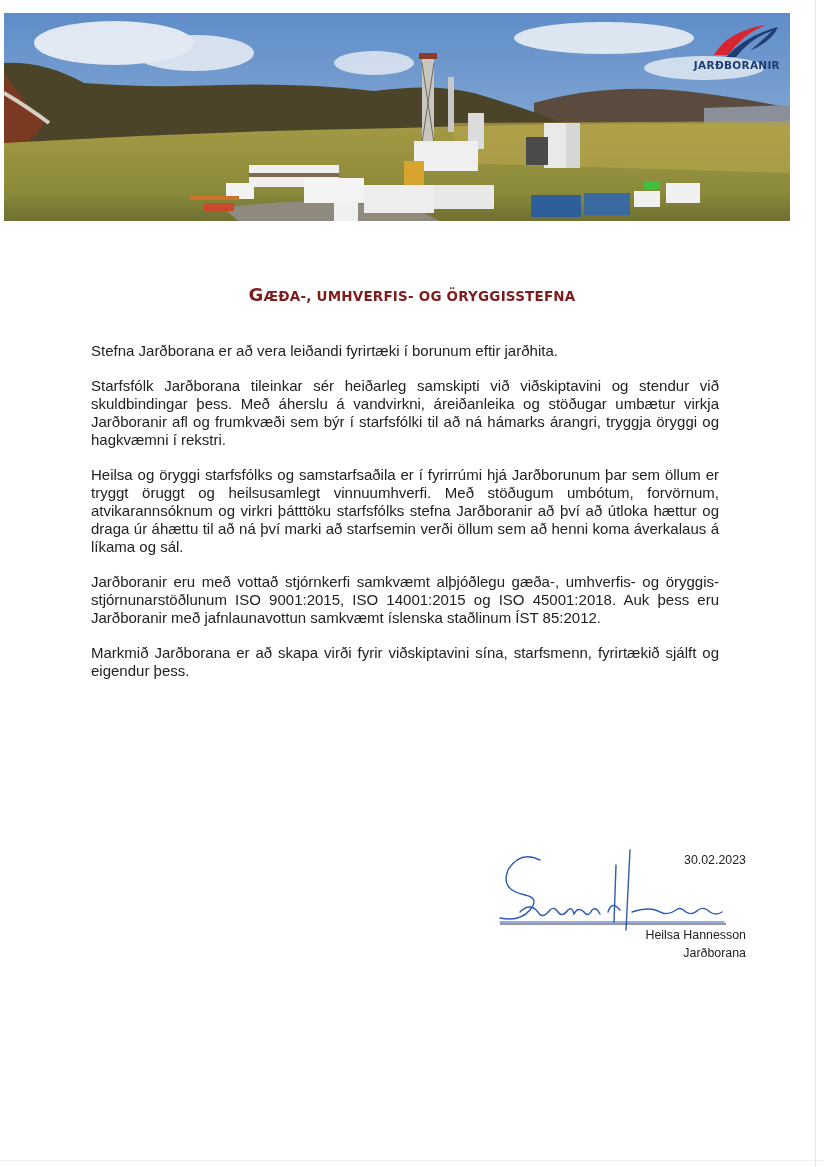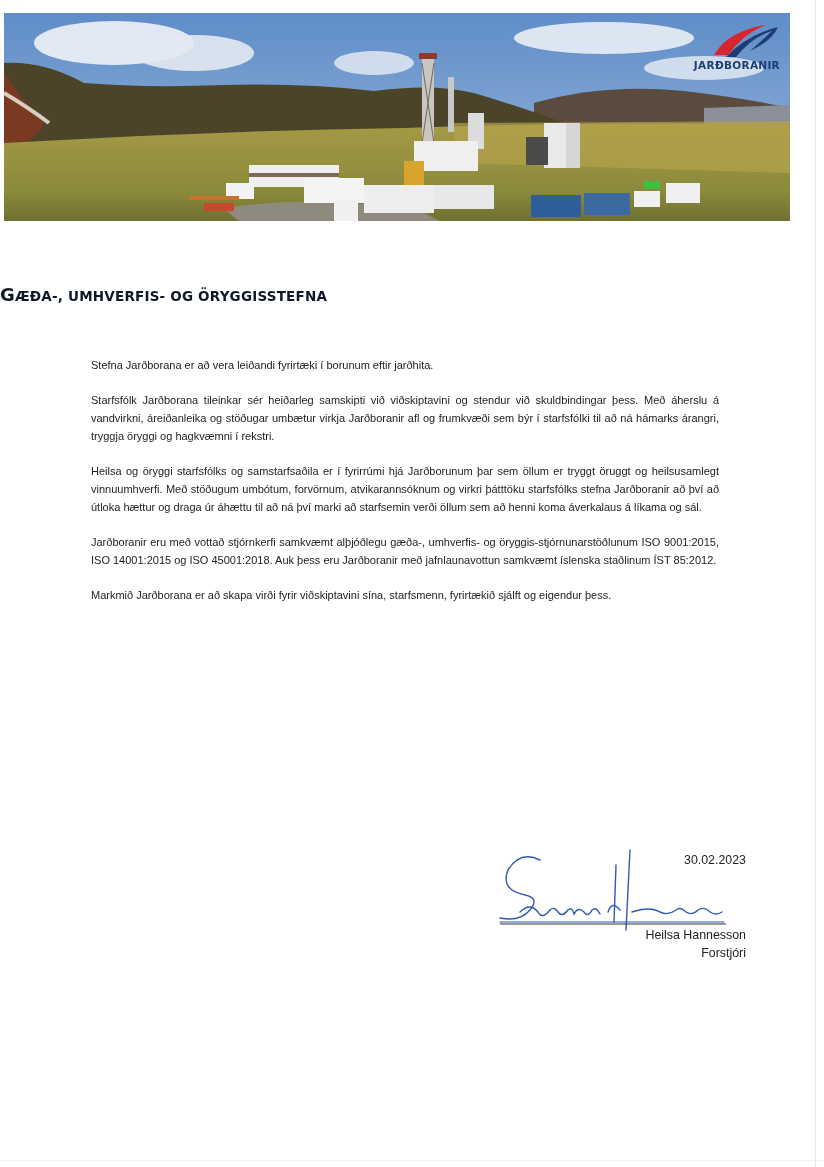--- a/index.html
+++ b/index.html
@@ -20,28 +20,29 @@
     .logo {
       position: absolute; right: 6px; top: 6px; width: 118px; height: 56px;
     }
     .logo-text {
       position: absolute; right: 4px; top: 40px;
       font-family: "DejaVu Sans", sans-serif; font-weight: bold;
       font-size: 10.5px; letter-spacing: 0.3px; color: #1d3d73;
     }
     .title {
       position: absolute; left: 0; width: 824px; top: 284px;
+      text-align: center;
       font-family: "DejaVu Sans", sans-serif; font-weight: bold;
-      color: #0f172a; font-size: 13.5px; letter-spacing: 0.2px;
+      color: #7f1d1d; font-size: 13.5px; letter-spacing: 0.2px;
     }
     .title .cap { font-size: 18px; }
     .body-text {
-      position: absolute; left: 91px; width: 628px; top: 356px;
+      position: absolute; left: 91px; width: 628px; top: 342px;
       font-family: "Liberation Sans", sans-serif;
-      font-size: 11px; line-height: 18px; color: #222;
+      font-size: 15px; line-height: 18px; color: #222;
     }
     .body-text p { margin: 0 0 17px 0; text-align: justify; }
     .body-text p.last-left { text-align: left; }
     .sig-block {
       position: absolute; left: 480px; top: 840px; width: 270px; height: 130px;
     }
     .sig-date {
       position: absolute; right: 4px; top: 13px;
       font-size: 12.4px; color: #222;
     }
@@ -158,16 +159,16 @@
       <path d="M150 10 L146 90"></path>
       <path d="M136 25 L134 82"></path>
       <path d="M128 72 Q132 60 140 70"></path>
       <path d="M152 72 Q170 66 180 72 Q188 76 196 70 Q200 66 206 72 Q212 76 218 70 Q224 66 230 72 Q236 76 242 72"></path>
       <path d="M20 82 L244 82" stroke-width="1.2" stroke="#2f5bb5"></path>
     </g>
     <line x1="20" y1="84" x2="246" y2="84" stroke="#333" stroke-width="1"></line>
   </svg>
   <div class="sig-date">30.02.2023</div>
   <div class="sig-name">Heilsa Hannesson</div>
-  <div class="sig-role">Forstjóri</div>
+  <div class="sig-role">Jarðborana</div>
 </div>
 
 <div class="bottom-rule"></div>
 
 </body></html>

